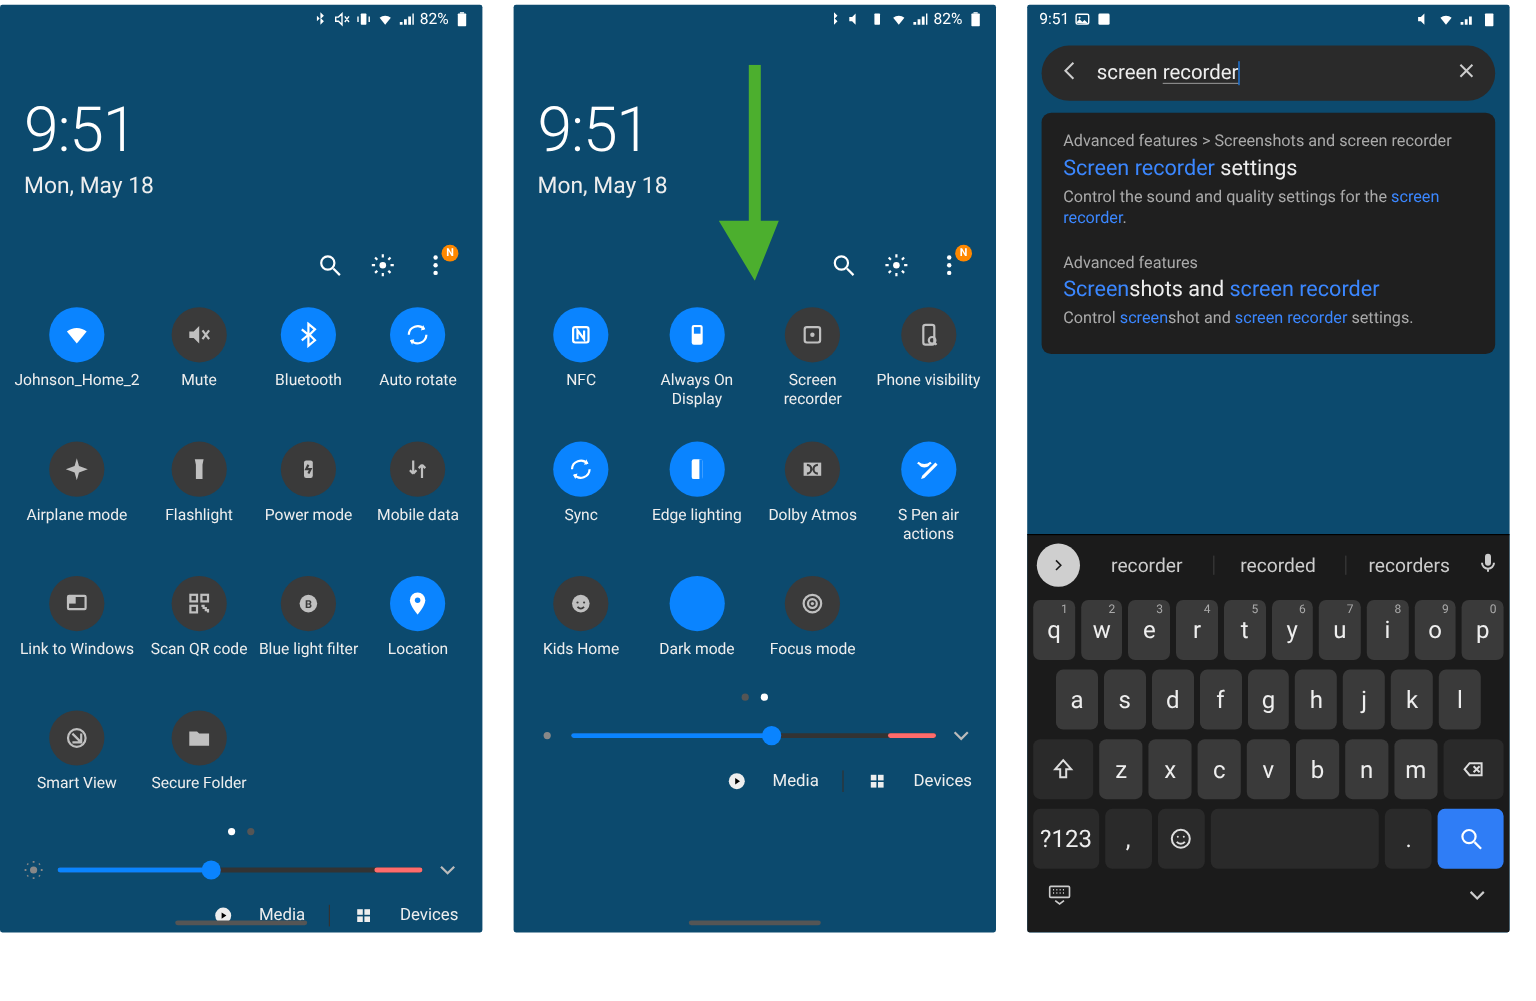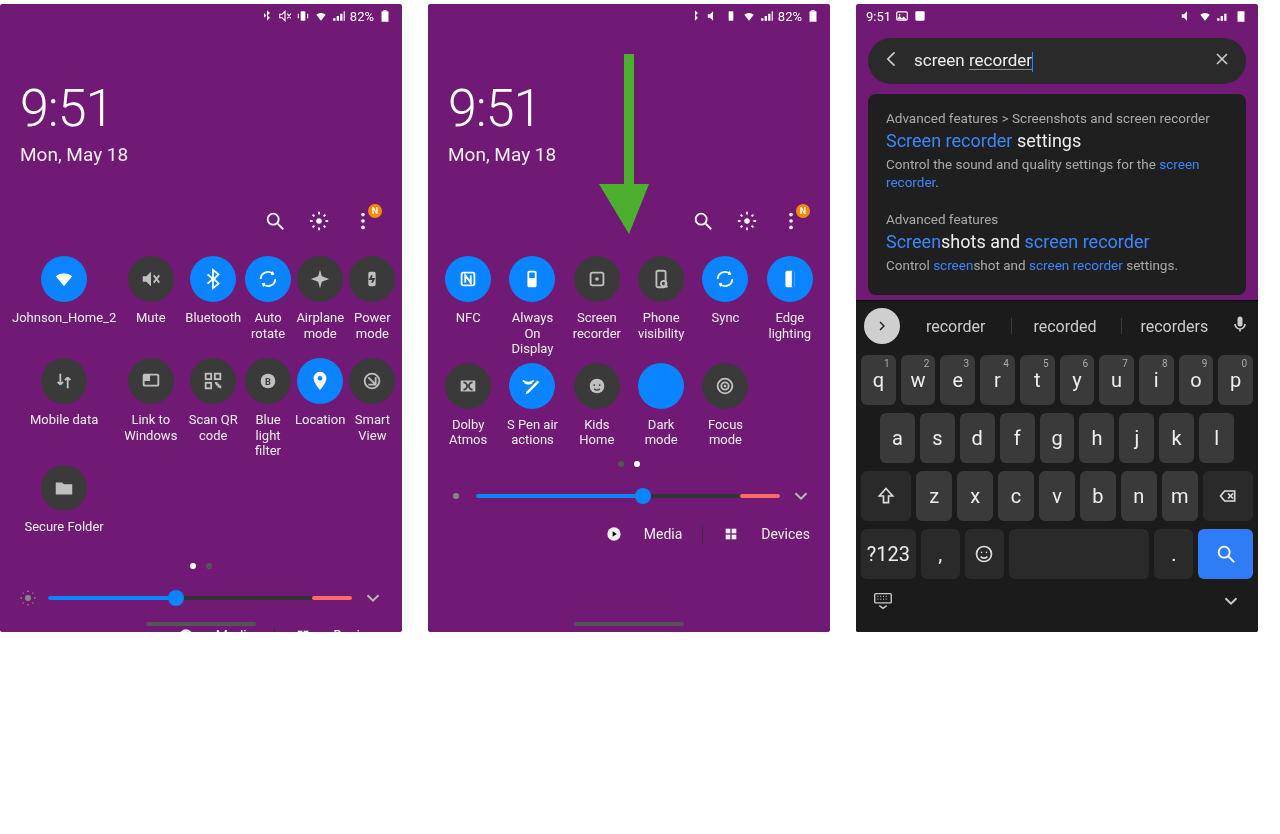--- a/index.html
+++ b/index.html
@@ -6,22 +6,22 @@
   body {
     background: #fff;
     font-family: -apple-system, "Segoe UI", Roboto, sans-serif;
     width: 1280px; height: 834px;
     display: flex;
     gap: 26px;
     padding: 4px 0;
   }
   .phone {
     width: 402px;
-    height: 628px;
-    background: #701a75;
+    height: 773px;
+    background: #0c4a6e;
     color: #fff;
     position: relative;
     overflow: hidden;
     border-radius: 2px;
   }
   
   .status-bar {
     height: 24px;
     display: flex;
     justify-content: flex-end;
@@ -41,21 +41,21 @@
   .clock-time { font-size: 52px; font-weight: 300; letter-spacing: -1px; }
   .clock-date { font-size: 19px; margin-top: 4px; color:#eee; }
 
   
   .qs-header { display:flex; justify-content:flex-end; gap:22px; padding: 24px 28px 14px 0; align-items:center; }
   .qs-header .hicon { width:22px; height:22px; display:flex; align-items:center; justify-content:center; position:relative; }
   .qs-header .hicon svg { width:22px; height:22px; fill:#fff; }
   .badge-n { position:absolute; top:-6px; right:-8px; width:14px; height:14px; border-radius:50%; background:#ff8800; color:#fff; font-size:9px; font-weight:700; display:flex; align-items:center; justify-content:center; }
 
   
-  .qs-grid { display:grid; grid-template-columns: repeat(6, 1fr); gap: 6px 0; padding: 10px 8px 0 8px; }
+  .qs-grid { display:grid; grid-template-columns: repeat(4, 1fr); gap: 16px 0; padding: 10px 8px 0 8px; }
   .qs-item { display:flex; flex-direction:column; align-items:center; justify-content:flex-start; text-align:center; min-height: 96px; }
   .qs-circle {
     width: 46px; height:46px; border-radius:50%;
     display:flex; align-items:center; justify-content:center;
     margin-bottom: 8px;
   }
   .qs-circle.on { background:#0a84ff; }
   .qs-circle.off { background:#3a3a3a; }
   .qs-circle svg { width:22px; height:22px; fill:#fff; }
   .qs-circle.off svg { fill:#c0c0c0; }
@@ -269,20 +269,29 @@
         </div>
         <div class="qs-label">Auto rotate</div>
       </div>
       <div class="qs-item">
         <div class="qs-circle off">
           <svg viewBox="0 0 24 24">
             <path d="M12 2l2 7 8 3-8 3-2 7-2-7-8-3 8-3z" fill="#c0c0c0"></path>
           </svg>
         </div>
         <div class="qs-label">Airplane mode</div>
+      </div>
+      <div class="qs-item">
+        <div class="qs-circle off">
+          <svg viewBox="0 0 24 24">
+            <path d="M8 3h8l-1 5v13h-6V8z" fill="#c0c0c0"></path>
+            <path d="M12 1v-0" stroke="#c0c0c0" stroke-width="2" fill="none"></path>
+          </svg>
+        </div>
+        <div class="qs-label">Flashlight</div>
       </div>
       <div class="qs-item">
         <div class="qs-circle off">
           <svg viewBox="0 0 24 24">
             <rect x="8" y="4" width="8" height="16" rx="2" fill="#c0c0c0"></rect>
             <path d="M12 8l-2 4h4l-2 4" stroke="#3a3a3a" stroke-width="2" fill="none"></path>
           </svg>
         </div>
         <div class="qs-label">Power mode</div>
       </div>

